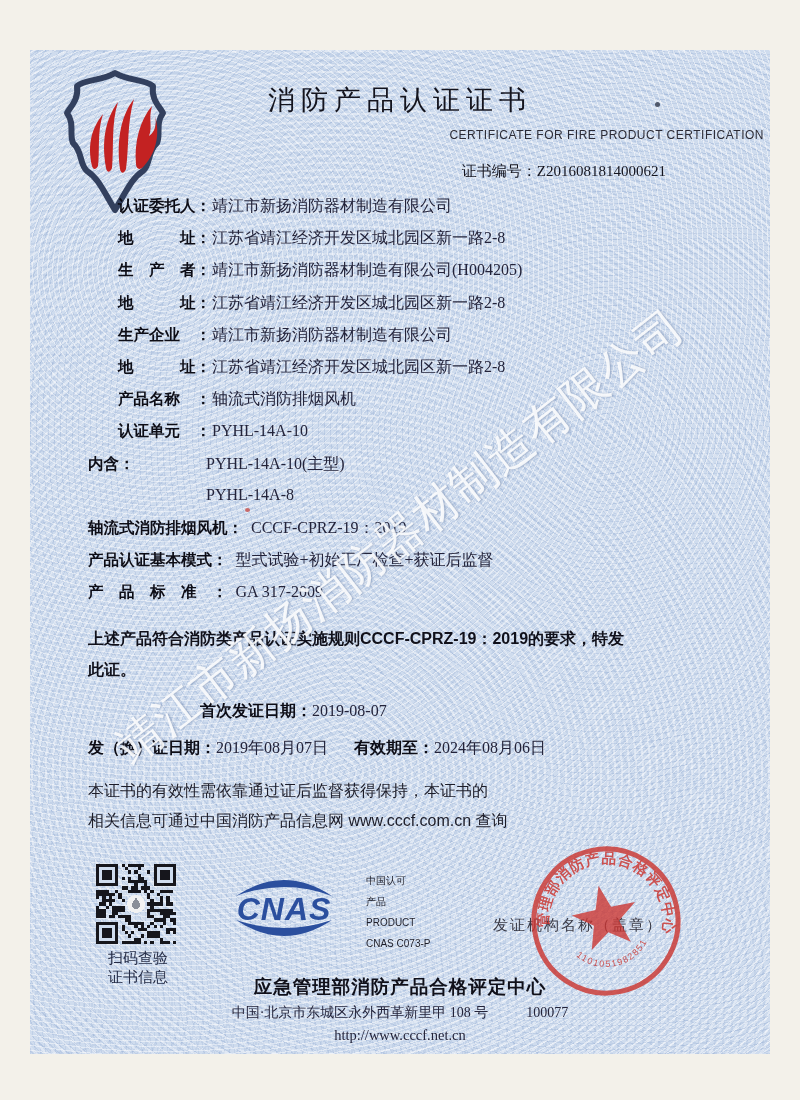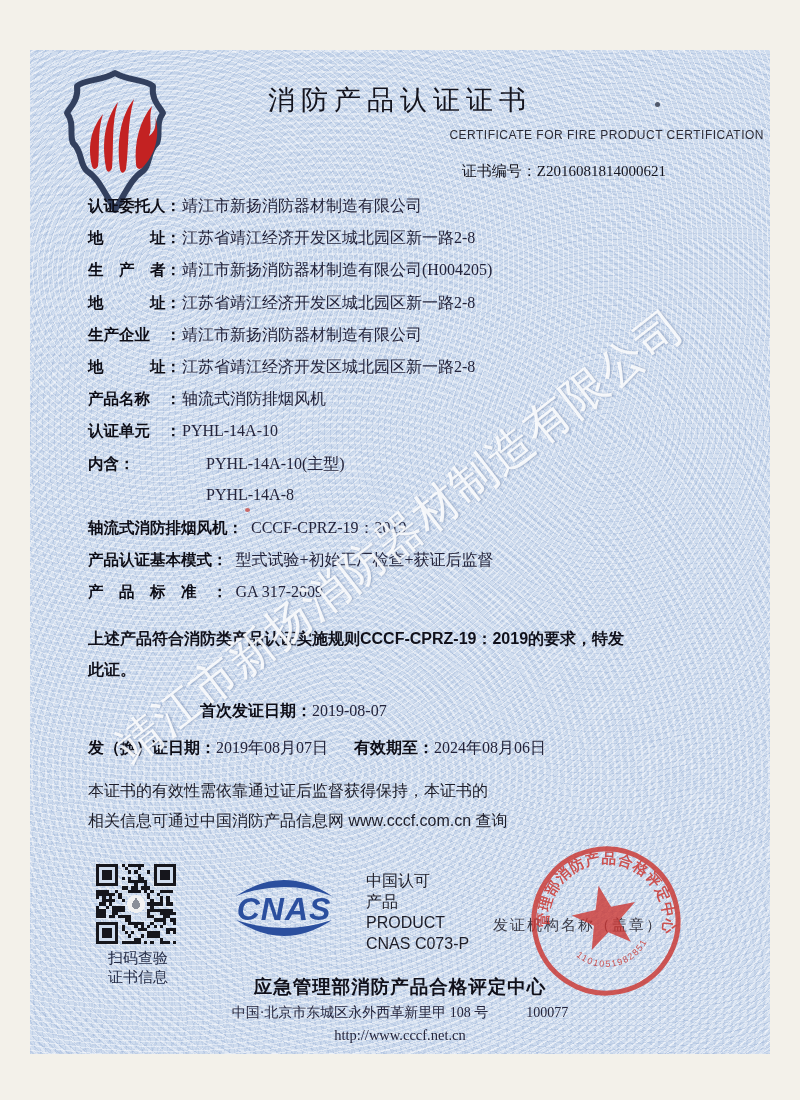--- a/index.html
+++ b/index.html
@@ -25,21 +25,21 @@
   .title { position:absolute; left:0; right:0; top:32px; text-align:center;
     font-size:27px; font-weight:normal; letter-spacing:6px; color:#14141e; }
   .subtitle { position:absolute; left:0; right:6px; top:78px; text-align:right;
     font-size:12px; color:#2b2b36; letter-spacing:.5px; }
   .cert-no { position:absolute; right:104px; top:112px; font-size:15px; color:#15151f; }
   .cert-no .val { font-family:"Liberation Serif", serif; }
   
   .content { position:absolute; left:58px; right:34px; top:146px; z-index:10; }
   .row { display:flex; align-items:baseline; min-height:32.2px; }
   .row .label { font-weight:bold; font-size:15.5px; color:#0d0d16; white-space:pre; flex:0 0 auto; }
-  .row.s .label { width:94px; }
+  .row.s .label { width:94px;margin-left:30px; }
   .row.sub .label { width:118px; text-align:left; }
   .row.long .label { margin-right:8px; }
   .row .value { font-family:"Liberation Serif", serif; font-size:16px; color:#23233a; white-space:pre; }
   .statement { margin-top:9px; font-weight:bold; font-size:16px; color:#10101a; line-height:31px; }
   .first-issue { margin-top:16px; padding-left:112px; font-size:16px; }
   .first-issue .label, .issue-line .label { font-weight:bold; color:#0d0d16; }
   .first-issue .value, .issue-line .value { font-family:"Liberation Serif", serif; color:#23233a; }
   .issue-line { margin-top:16px; font-size:16px; }
   .issue-line .gap { display:inline-block; width:26px; }
   .notes { margin-top:17px; text-align:left; font-size:16px; color:#1c1c28; line-height:29.5px; }
@@ -48,21 +48,21 @@
     transform:translate(-50%,-50%) rotate(-38deg);
     font-size:46px; letter-spacing:1px; white-space:nowrap;
     color:rgba(255,255,255,.88); text-shadow:1px 1px 2px rgba(120,140,175,.55);
     pointer-events:none; }
   
   .qr { position:absolute; left:66px; top:814px; width:80px; height:80px; }
   .qr svg { width:100%; height:100%; }
   .qr-caption { position:absolute; left:58px; top:898px; width:100px; text-align:center;
     font-size:15px; color:#252c46; line-height:19px; }
   .cnas { position:absolute; left:192px; top:812px; width:124px; height:92px; }
-  .accreditation { position:absolute; left:336px; top:820px; font-size:16px; color:#1d1d28; line-height:21px; }
+  .accreditation { position:absolute; left:336px; top:820px; font-size:10px; color:#1d1d28; line-height:21px; }
   .stamp-caption { position:absolute; left:463px; top:866px; z-index:15;
     font-size:15px; color:#3a3a46; letter-spacing:2px; }
   .stamp { position:absolute; left:488px; top:783px; width:176px; height:176px; z-index:20;
     opacity:.92; transform:rotate(-12deg); }
   .org-line { position:absolute; left:0; right:0; top:924px; text-align:center;
     font-weight:bold; font-size:18.5px; color:#10101a; letter-spacing:1px; }
   .addr-line { position:absolute; left:0; right:0; top:954px; text-align:center;
     font-size:14px; color:#23233a; font-family:"Liberation Serif", serif; }
   .addr-line .postcode { margin-left:38px; }
   .url-line { position:absolute; left:0; right:0; top:977px; text-align:center;

